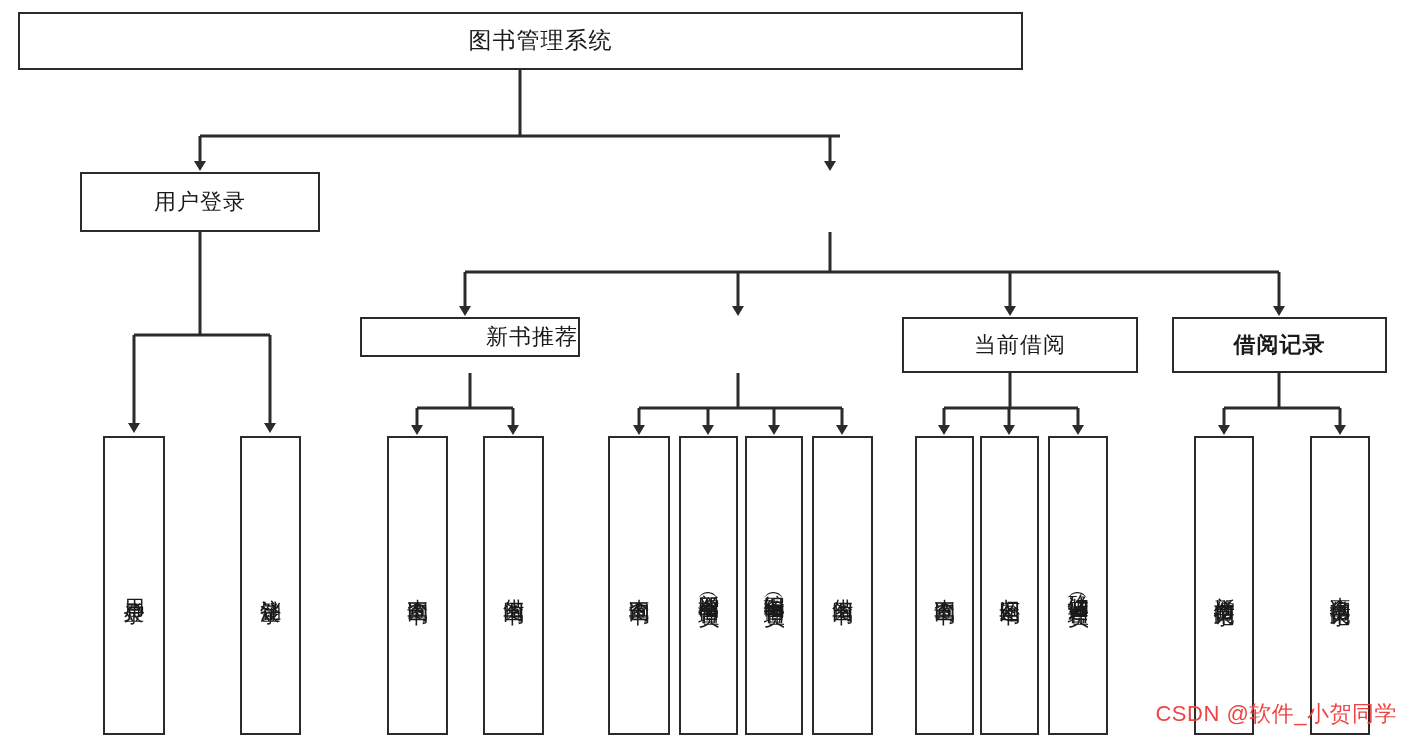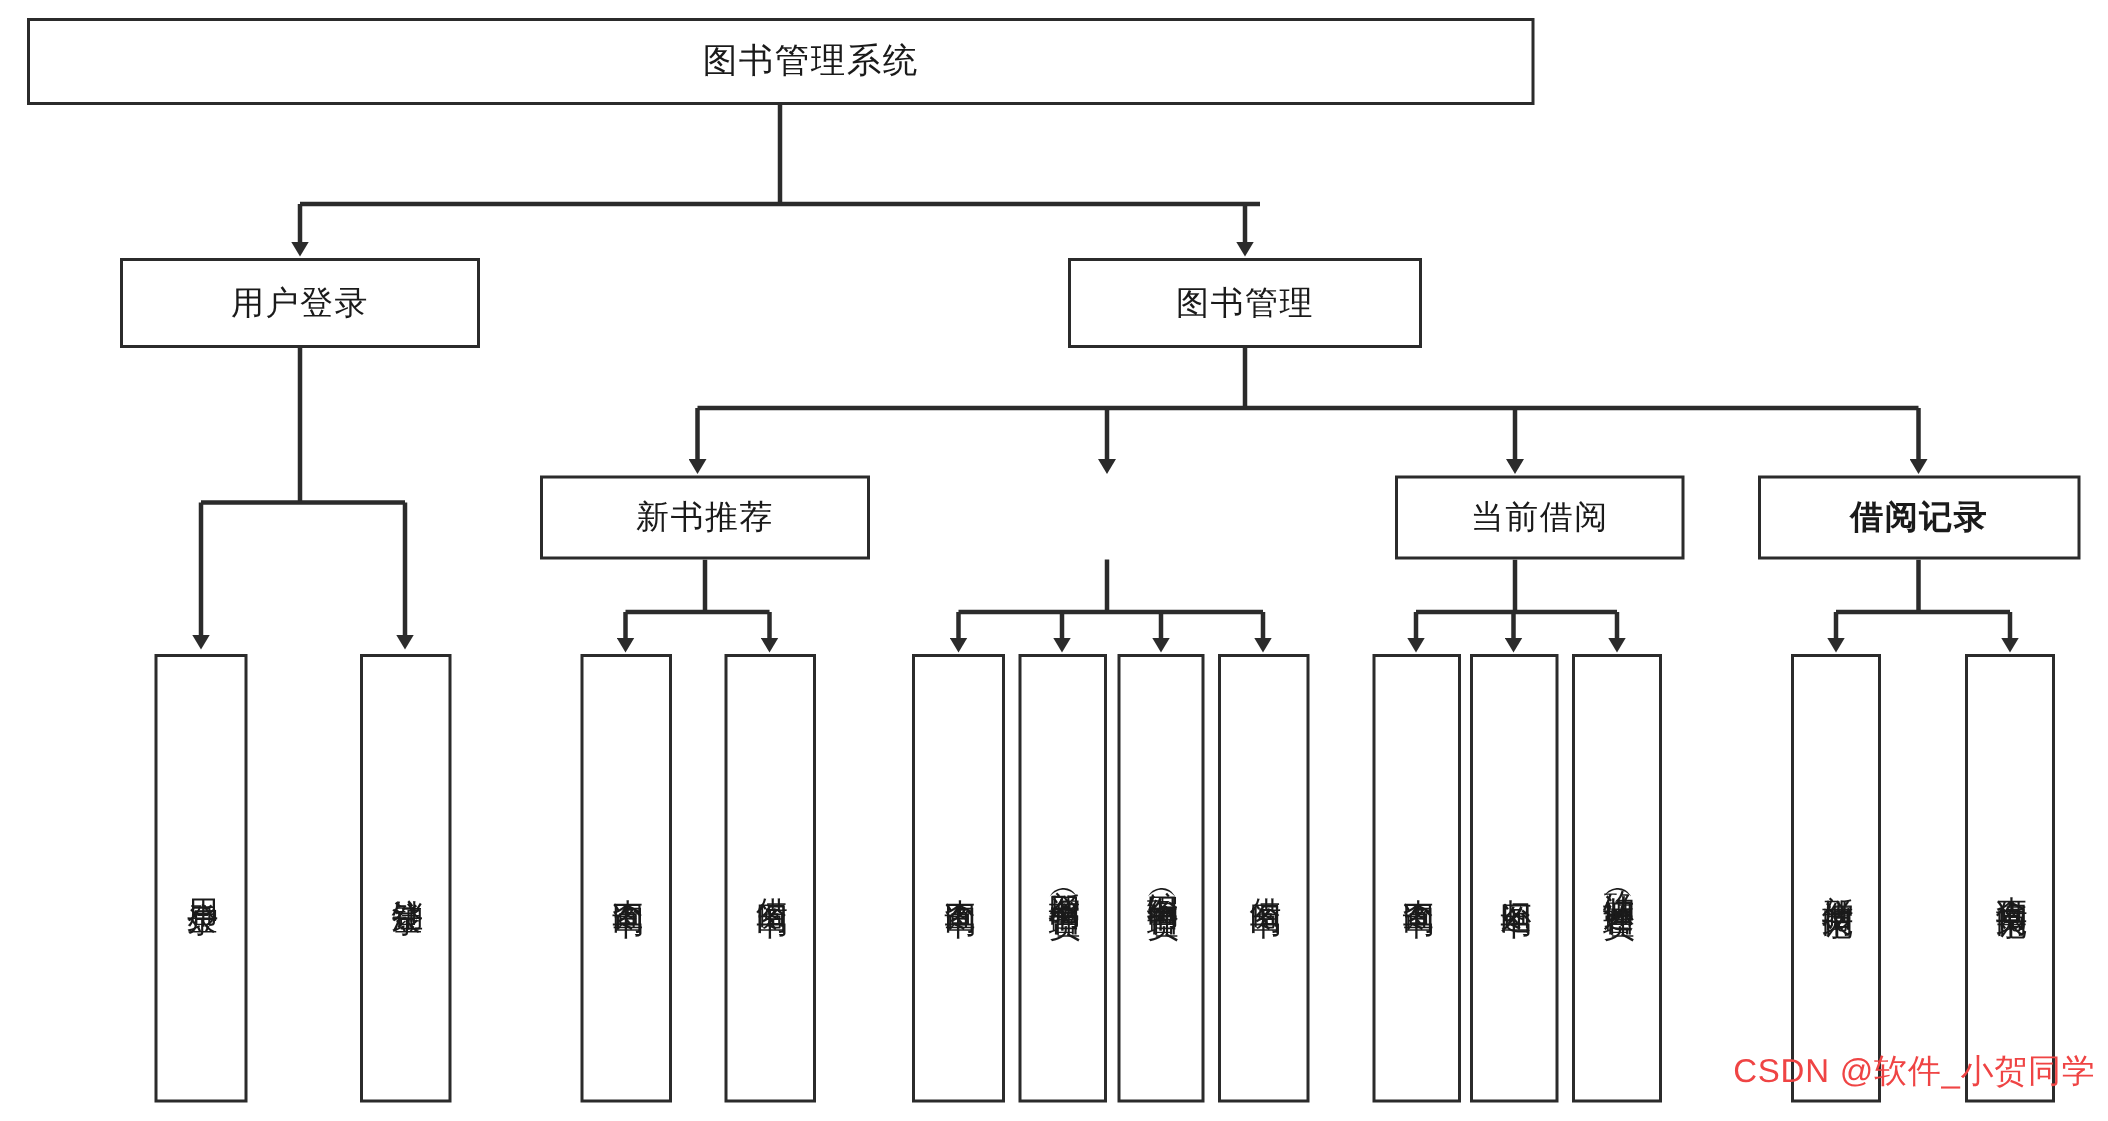--- a/index.html
+++ b/index.html
@@ -124,28 +124,25 @@
     </g>
   </svg>
 
   <div class="node horiz" id="root-node" style="left:18px; top:12px; width:1005px; height:58px;">
     <span>图书管理系统</span>
   </div>
 
   <div class="node horiz" style="left:80px; top:172px; width:240px; height:60px;">
     <span>用户登录</span>
   </div>
-  <div class="node horiz" style="left:712px; top:172px; width:236px; height:60px;">
-    <span>图书管理</span>
-  </div>
 
-  <div class="node horiz" style="left:360px; top:317px; width:220px; height:56px;">
+  <div class="node horiz" style="left:360px; top:317px; width:220px; height:40px;justify-content:flex-end;">
     <span>新书推荐</span>
   </div>
-  <div class="node horiz" style="left:930px; top:317px; width:193px; height:56px;">
+  <div class="node horiz" style="left:902px; top:317px; width:236px; height:56px;">
     <span>当前借阅</span>
   </div>
   <div class="node horiz" style="left:1172px; top:317px; width:215px; height:56px;font-weight:bold;">
     <span>借阅记录</span>
   </div>
 
   <div class="node vert" style="left:103px; top:436px; width:62px; height:299px;">
     <span>用户登录</span>
   </div>
   <div class="node vert" style="left:240px; top:436px; width:61px; height:299px;">

